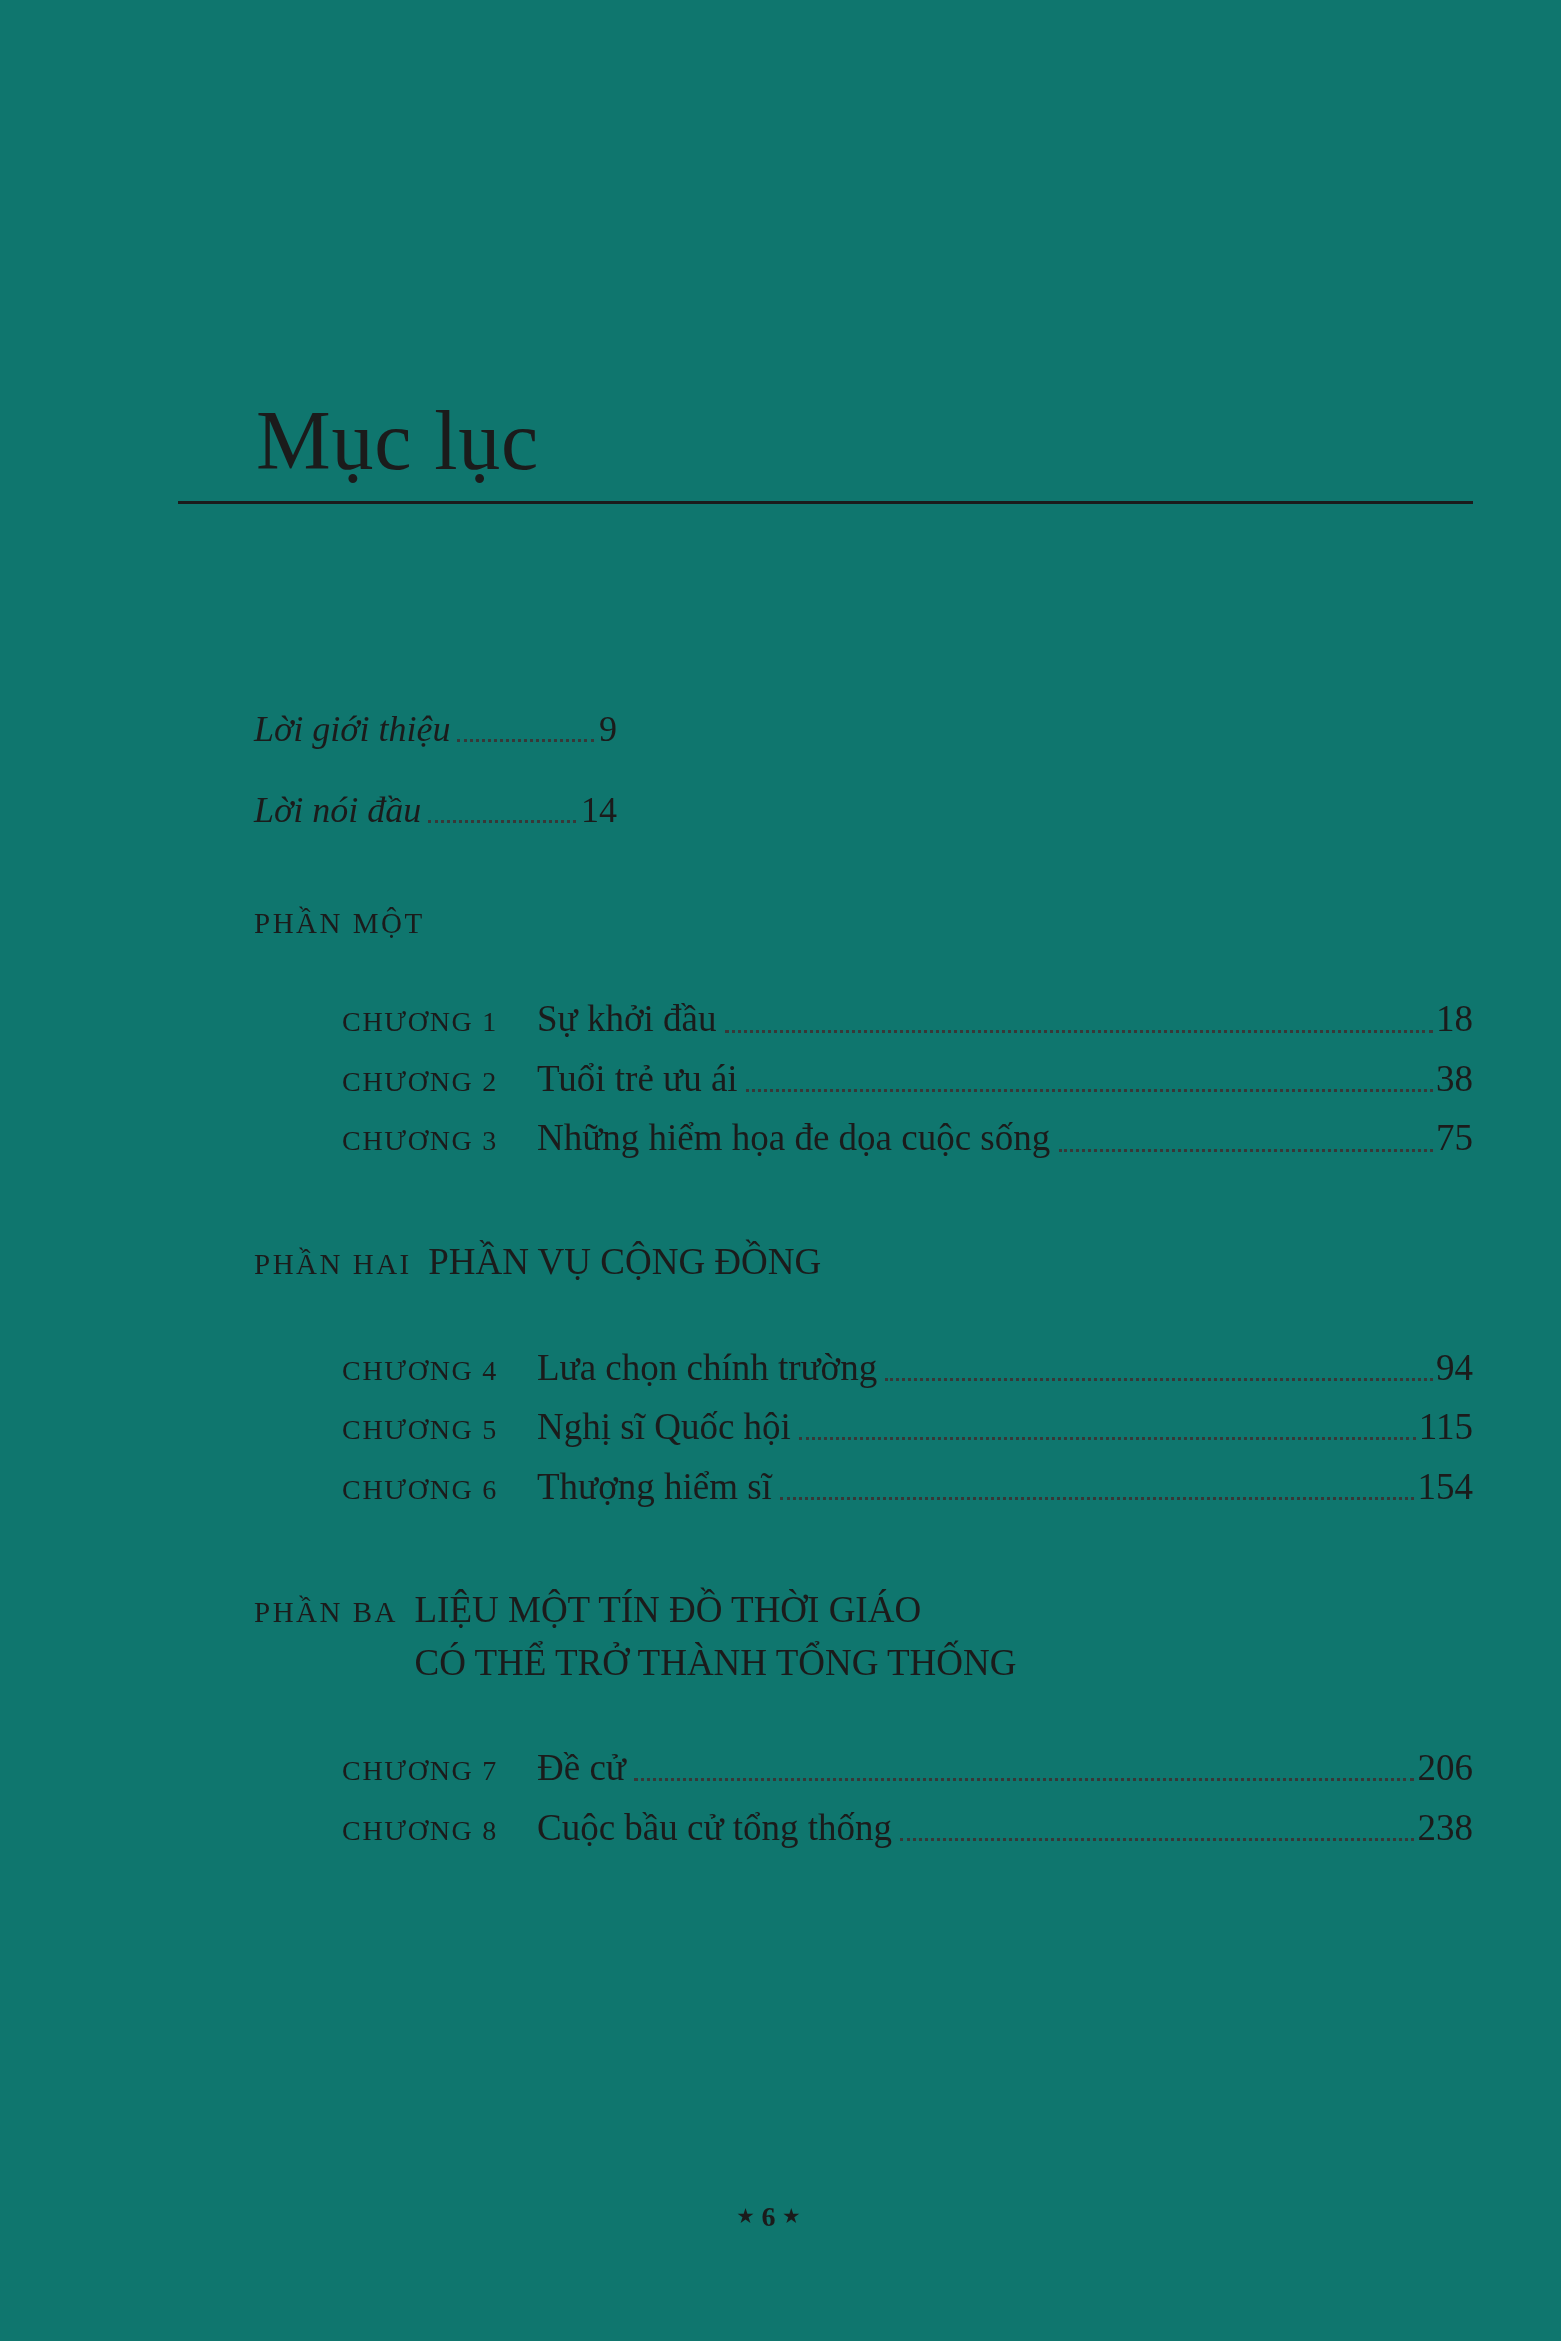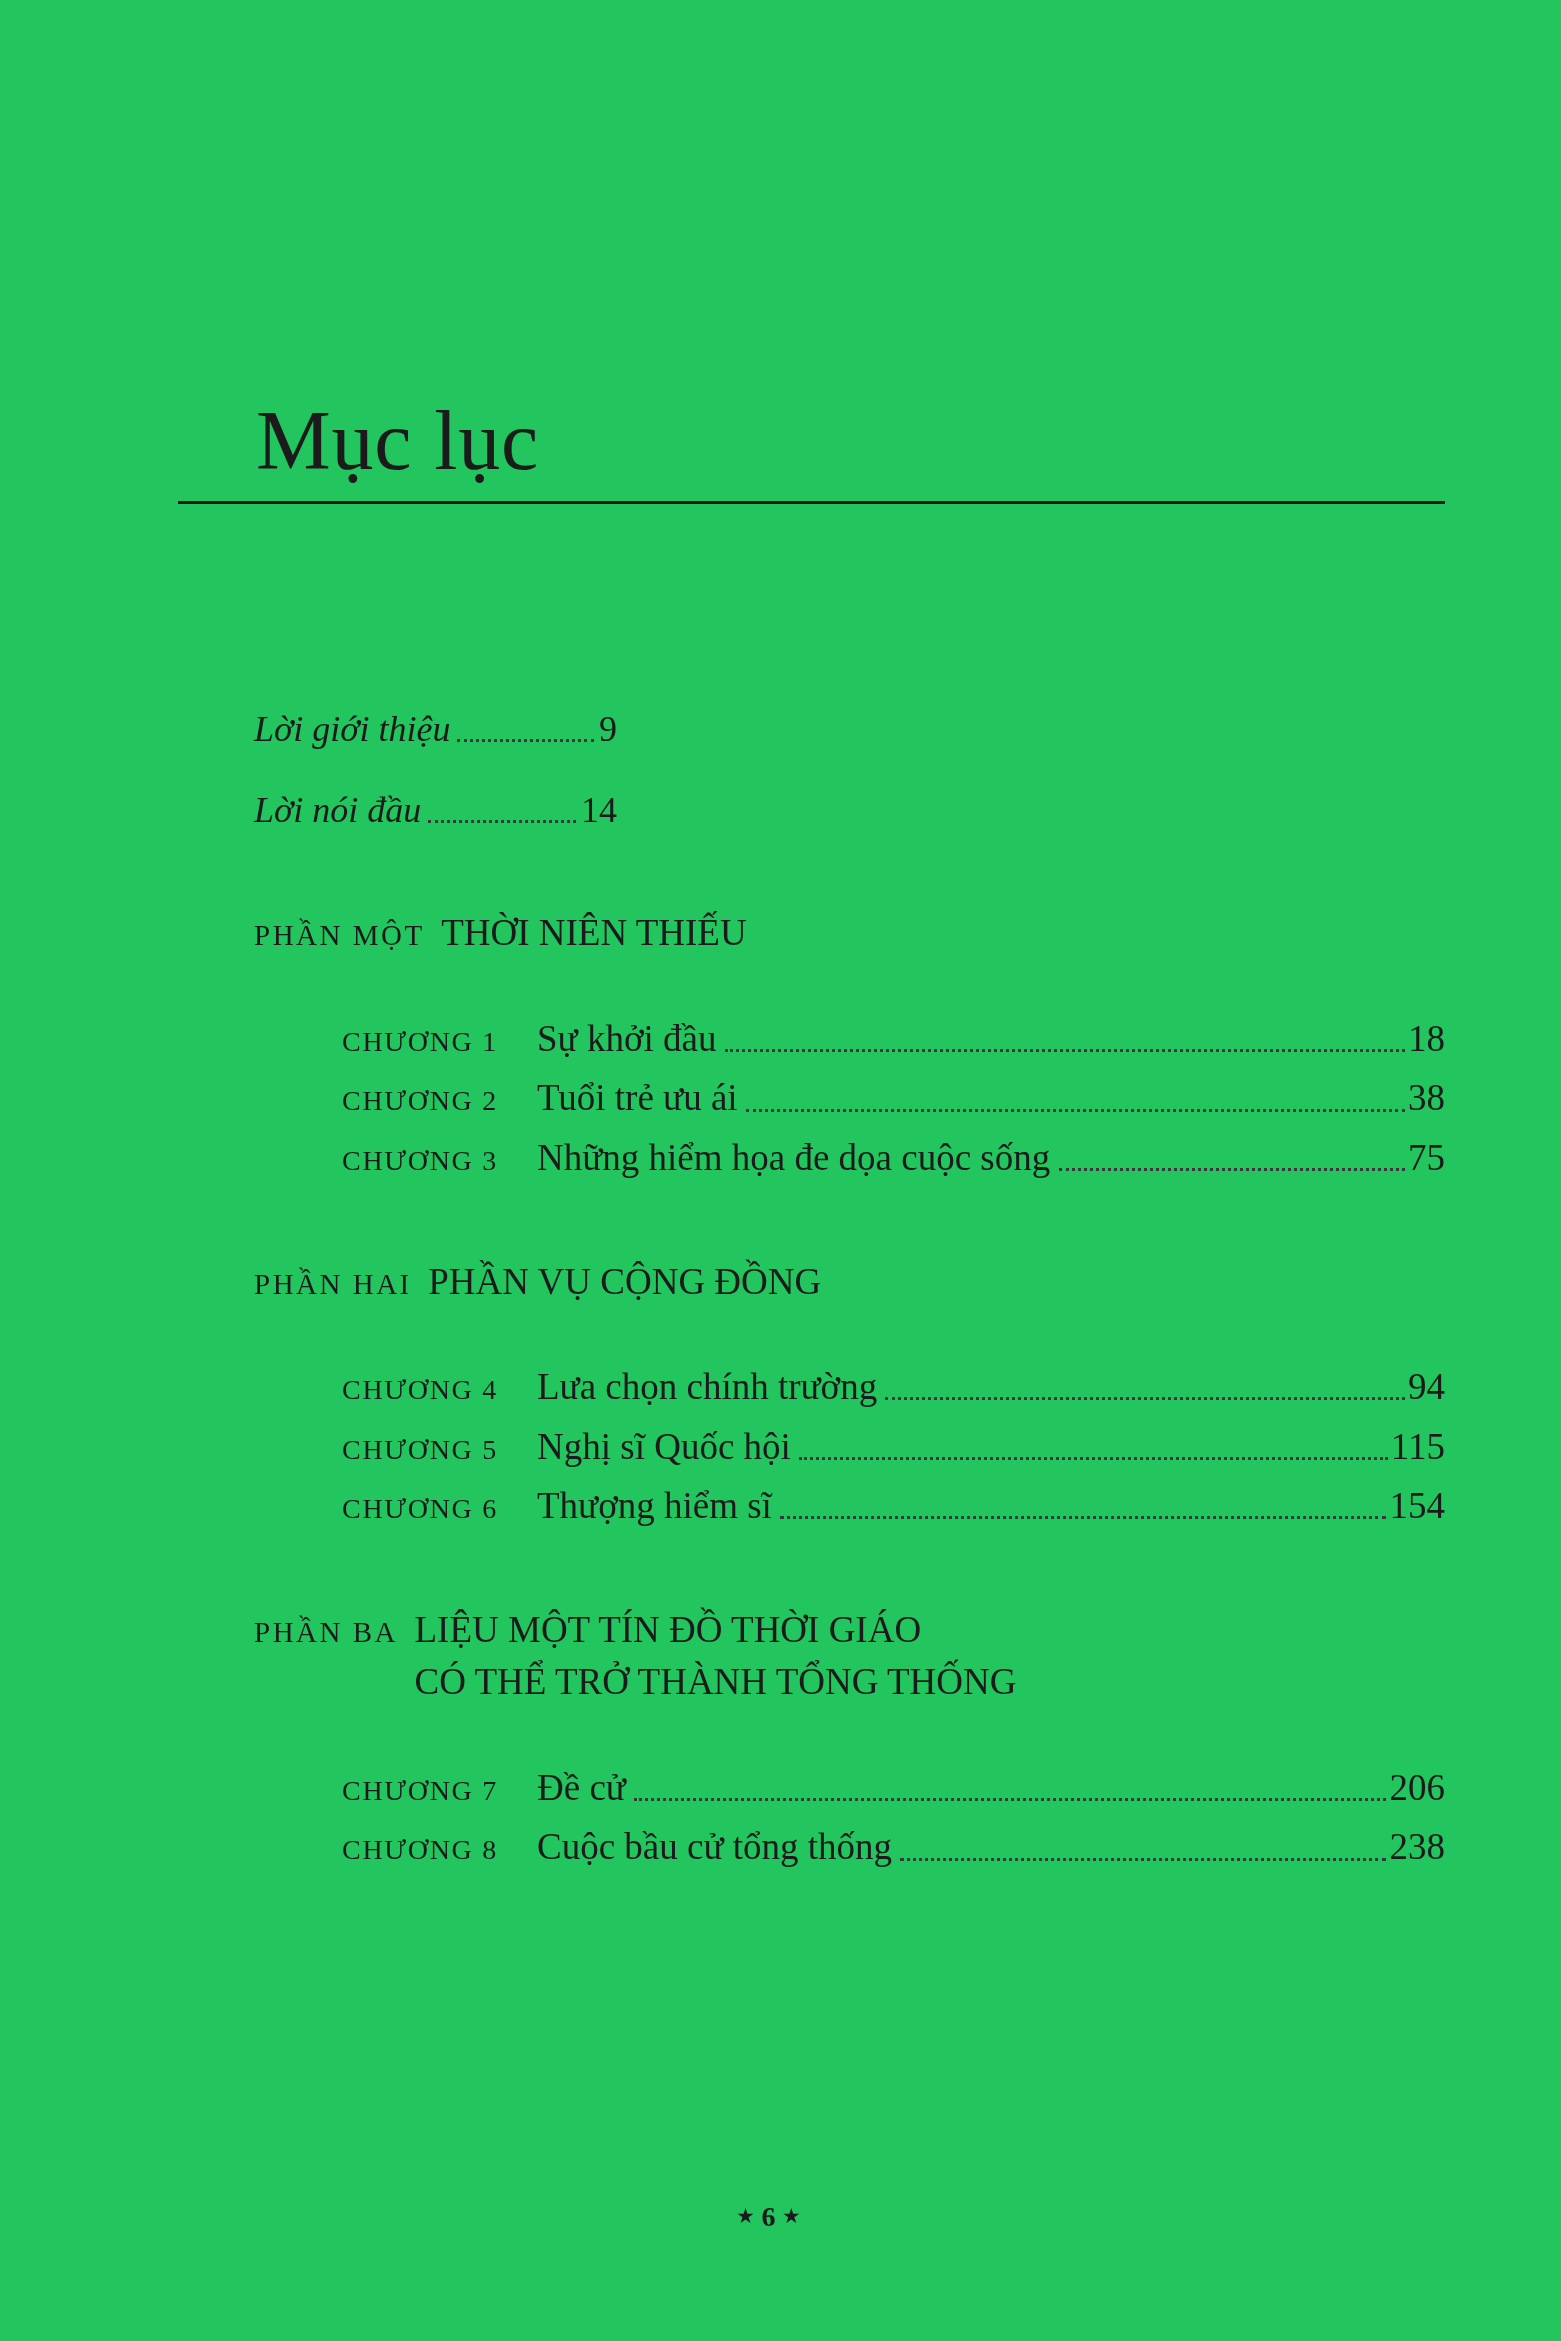--- a/index.html
+++ b/index.html
@@ -1,23 +1,23 @@
 <!DOCTYPE html>
 <html style="font-size:13.2px"><head>
 <meta charset="utf-8">
 <style>
   html, body { margin: 0; padding: 0; background: #ffffff; }
   .page {
     position: relative;
     width: 1561px;
     height: 2342px;
-    background: #22c55e;
+    background: #0f766e;
     color: #1b1b1b;
     font-family: "Liberation Serif", "DejaVu Serif", serif;
-    padding: 0 116px 0 178px;
+    padding: 0 88px 0 178px;
     box-sizing: border-box;
     overflow: hidden;
   }
 
   
   .title {
     font-size: 84px;
     font-weight: 400;
     line-height: 1.1;
     margin: 0 0 0 78px;
@@ -130,24 +130,20 @@
     </div>
     <div class="fm-row">
       <span class="fm-label">Lời nói đầu</span>
       <span class="fm-dots"></span>
       <span class="fm-page">14</span>
     </div>
   </div>
 
   <div class="part">
     <span class="part-label">PHẦN MỘT</span>
-    <span class="part-title">
-      <span class="pt-line">THỜI NIÊN THIẾU</span>
-
-    </span>
   </div>
   <div class="chapters">
     <div class="ch-row">
       <span class="ch-label">CHƯƠNG 1</span>
       <span class="ch-title">Sự khởi đầu</span>
       <span class="ch-dots"></span>
       <span class="ch-page">18</span>
     </div>
     <div class="ch-row">
       <span class="ch-label">CHƯƠNG 2</span>

